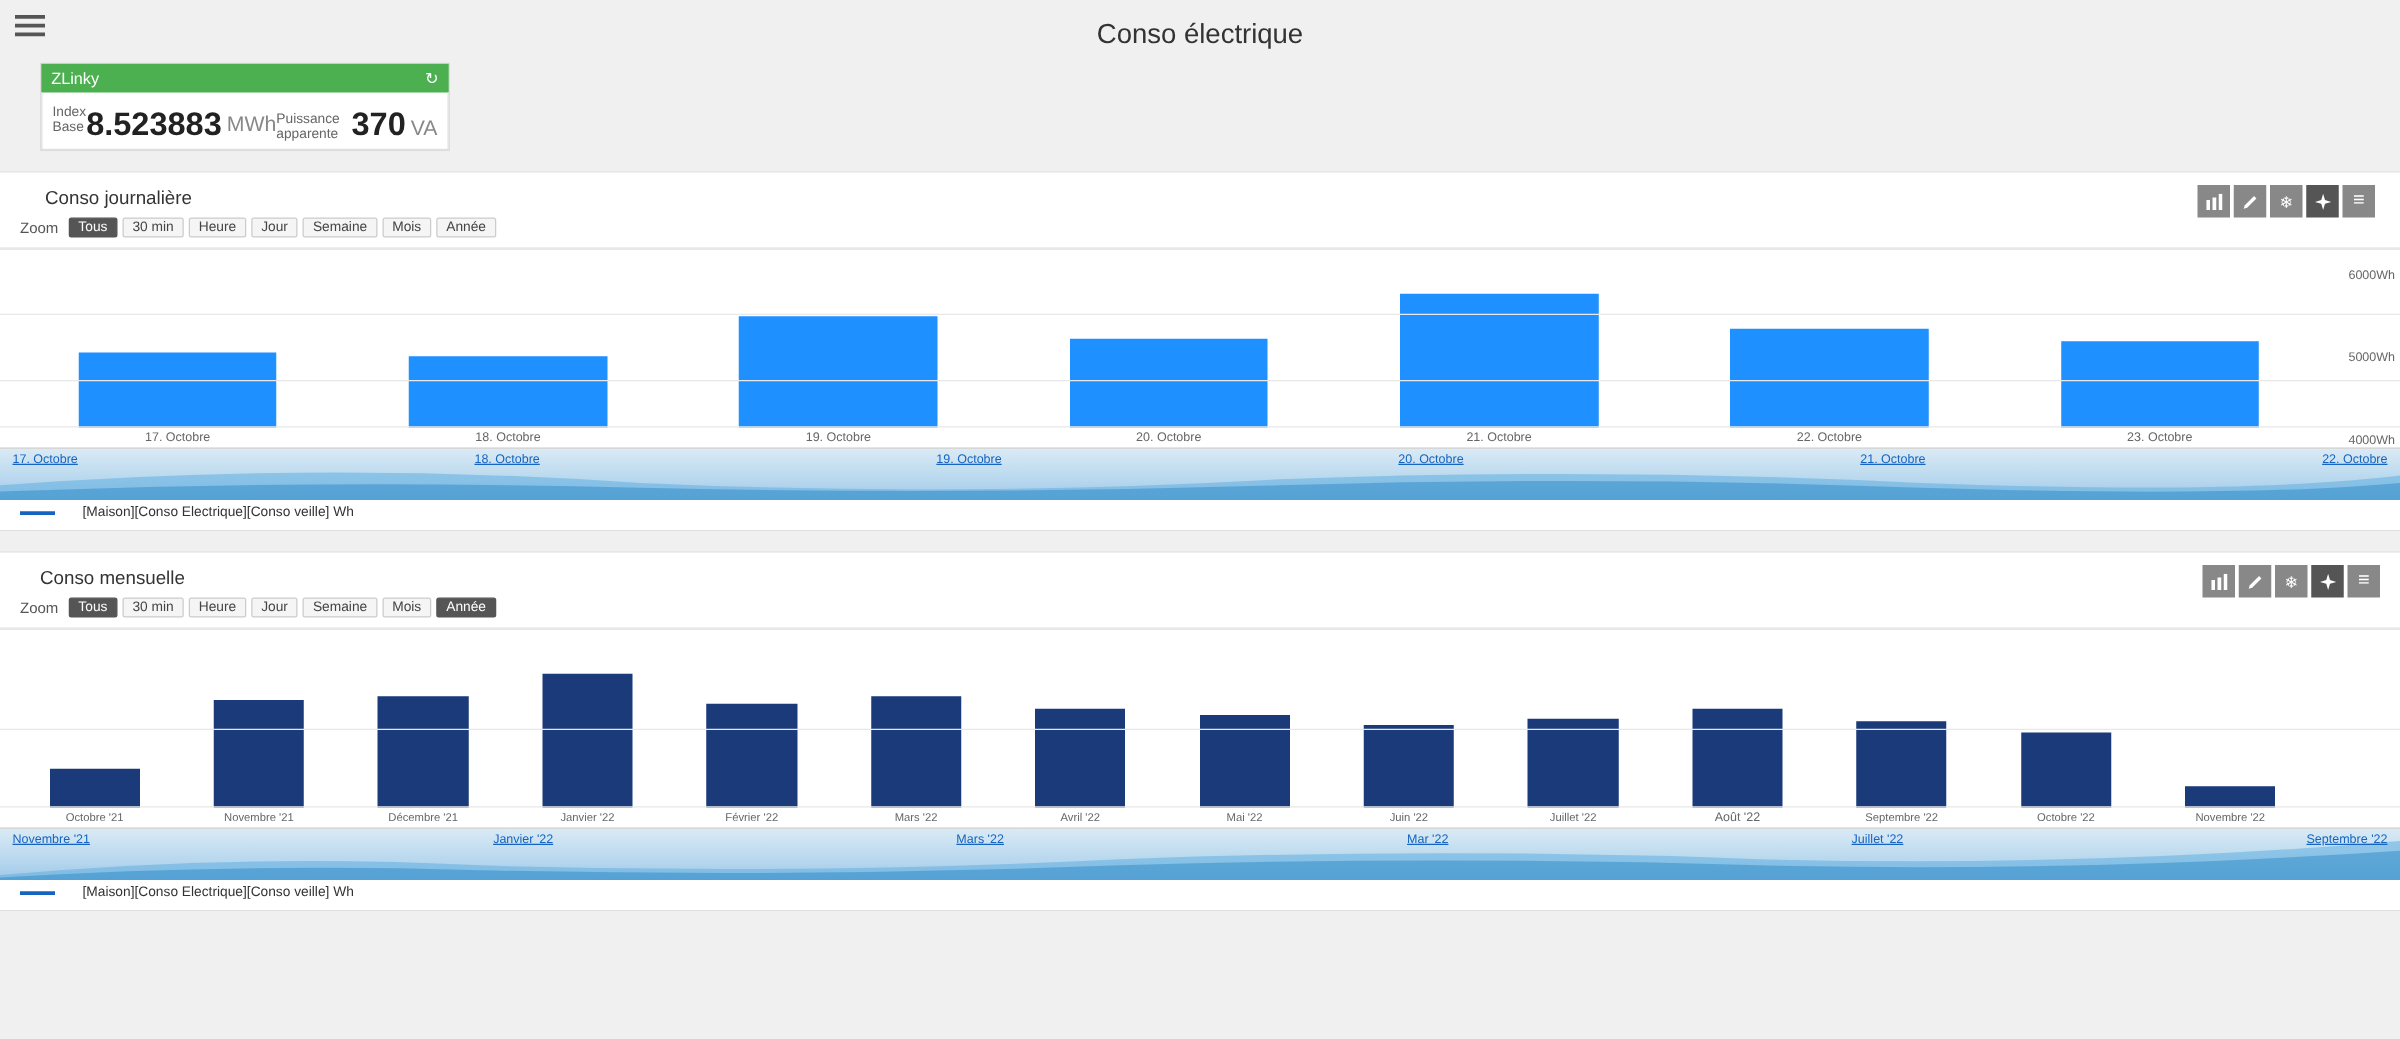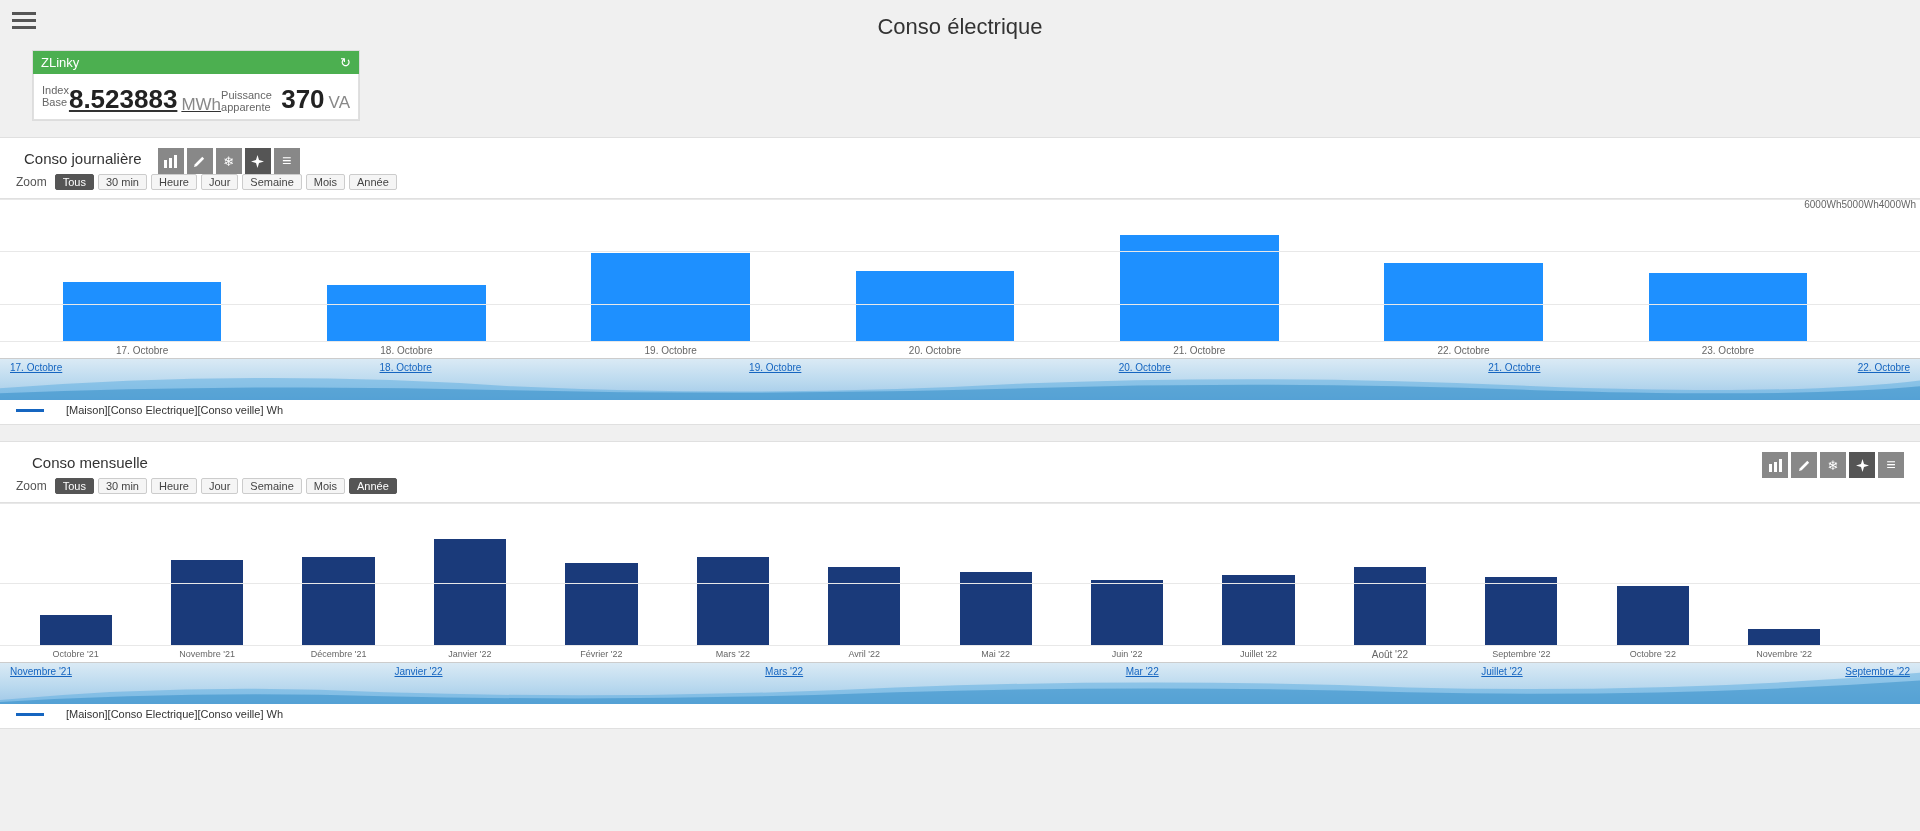--- a/index.html
+++ b/index.html
@@ -156,38 +156,38 @@
 
 <div style="margin:0 16px 0;">
   <div class="linky-section" style="padding:0;width:328px;">
     <div class="linky-header">
       <span>ZLinky</span>
       <span style="cursor:pointer;">↻</span>
     </div>
     <div class="linky-body">
       <div class="linky-metric">
         <span class="linky-label">Index Base</span>
-        <div style="display:flex;align-items:flex-end;text-decoration:underline;">
+        <div style="display:flex;align-items:center;">
           <span class="linky-value">8.523883</span>
           <span class="linky-unit">MWh</span>
         </div>
       </div>
       <div class="linky-metric" style="align-items:flex-end;">
         <span class="linky-label">Puissance apparente</span>
         <div style="display:flex;align-items:baseline;">
           <span class="linky-value">370</span>
           <span class="linky-unit">VA</span>
         </div>
       </div>
     </div>
   </div>
 </div>
 
 <div class="chart-section" style="margin-top:16px;">
-  <div style="display:flex;justify-content:flex-start;align-items:center;padding:0 8px 0;">
+  <div style="display:flex;justify-content:space-between;align-items:center;padding:0 20px 0;">
     <div class="chart-section-title">Conso journalière</div>
     <div style="display:flex;gap:3px;">
       <button class="tool-btn">
         <svg width="13" height="13" viewBox="0 0 13 13">
             <rect x="0" y="5" width="3" height="8" fill="white"></rect>
             <rect x="5" y="3" width="3" height="10" fill="white"></rect>
             <rect x="10" y="0" width="3" height="13" fill="white"></rect>
           </svg>
       </button>
       <button class="tool-btn">
@@ -215,21 +215,21 @@
     <button class="zoom-btn">Année</button>
   </div>
 
   <div style="position:relative;width:100%;height:160px;border-top:1px solid #e0e0e0;">
 
     <div class="grid-line" style="top:0%;"></div>
     <div class="grid-line" style="top:33%;"></div>
     <div class="grid-line" style="top:66%;"></div>
     <div class="grid-line" style="top:89%;"></div>
 
-    <div style="position:absolute;right:4px;top:0;height:90%;display:flex;flex-direction:row;justify-content:space-between;">
+    <div style="position:absolute;right:4px;top:16px;height:90%;display:flex;flex-direction:column;justify-content:space-between;">
       <span class="y-label">6000Wh</span>
       <span class="y-label">5000Wh</span>
       <span class="y-label">4000Wh</span>
     </div>
 
     <div style="display:flex;align-items:flex-end;height:90%;padding:0 20px 0 10px;padding-right:60px;" id="daily-bars">
     <div style="display: flex; flex-direction: column; align-items: center; flex: 1 1 0%; height: 100%; justify-content: flex-end;">
           <div style="width: 60%; background: rgb(30, 144, 255); height: 42%; transition: height 0.3s;"></div>
         </div>
         <div style="display: flex; flex-direction: column; align-items: center; flex: 1 1 0%; height: 100%; justify-content: flex-end;">

